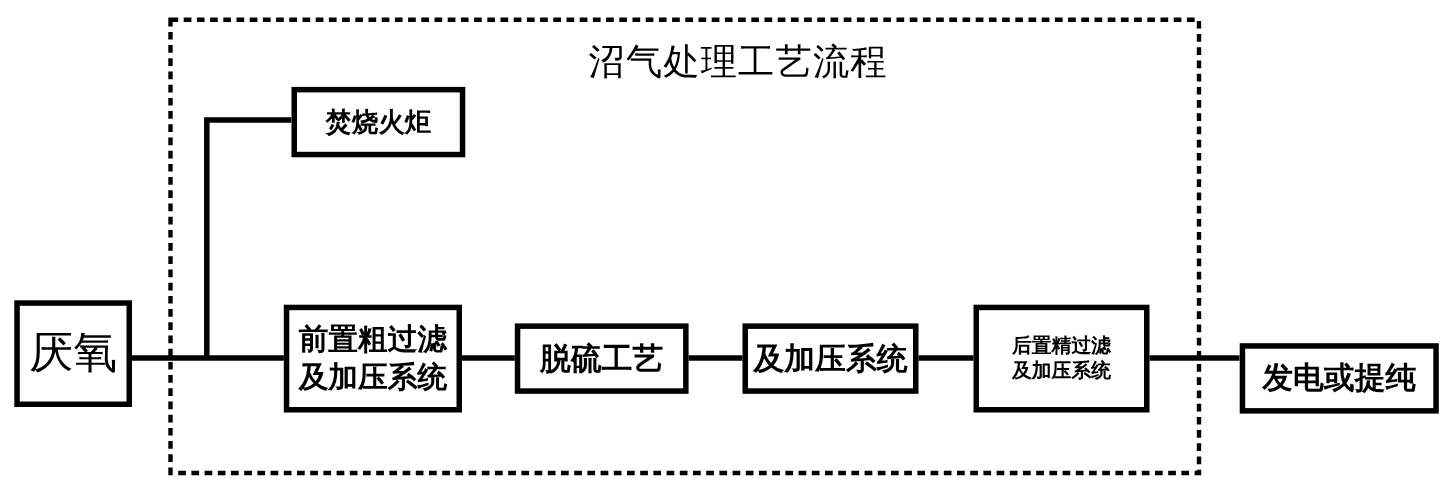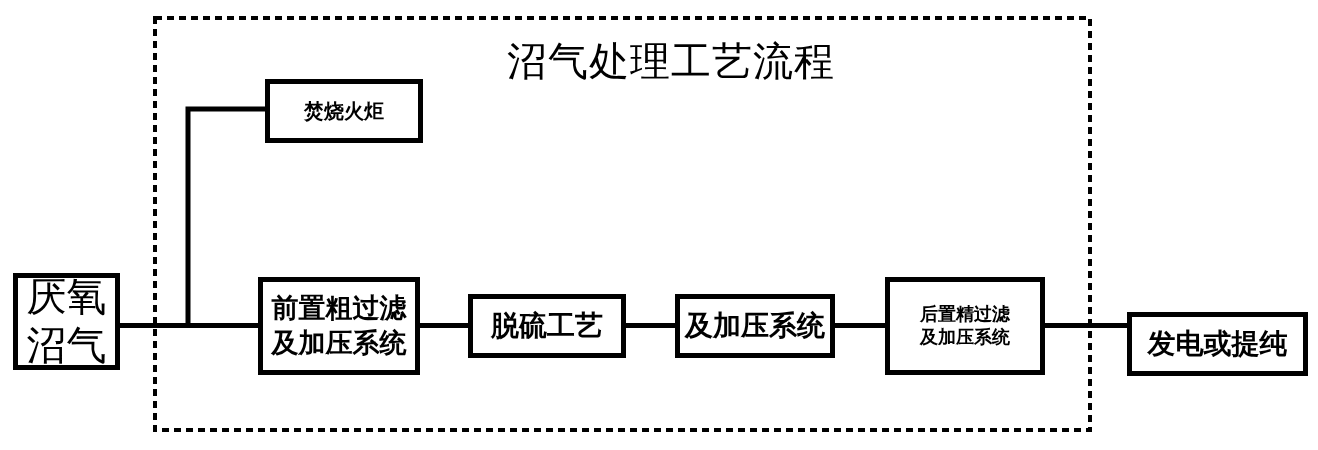--- a/index.html
+++ b/index.html
@@ -21,21 +21,21 @@
     left: 0;
     top: 0;
     z-index: 1;
   }
   .diagram-title {
     position: absolute;
     left: 421px;
     top: 34px;
     width: 500px;
     text-align: center;
-    font-size: 40px;
+    font-size: 33px;
     font-weight: 400;
     letter-spacing: 1px;
     white-space: nowrap;
     z-index: 2;
   }
   .node {
     position: absolute;
     box-sizing: border-box;
     background: #ffffff;
     border: 5px solid #000000;
@@ -49,21 +49,21 @@
     white-space: nowrap;
   }
   .node-source {
     left: 13px; top: 273px; width: 107px; height: 97px;
     font-size: 40px;
     font-weight: 400;
     line-height: 1.22;
   }
   .node-torch {
     left: 265px; top: 79px; width: 158px; height: 64px;
-    font-size: 20px;
+    font-size: 24px;
     font-family: Liberation Serif, serif;
   }
   .node-prefilter {
     left: 258px; top: 277px; width: 162px; height: 98px;
     font-size: 27px;
     line-height: 1.3;
   }
   .node-desulf {
     left: 468px; top: 294px; width: 158px; height: 64px;
     font-size: 28px;
@@ -93,21 +93,20 @@
 
     <line x1="120" y1="325.5" x2="1127" y2="325.5" stroke="#000000" stroke-width="5"></line>
 
     <polyline points="188,325 188,109 265,109" fill="none" stroke="#000000" stroke-width="5"></polyline>
   </svg>
 
   <div class="diagram-title">沼气处理工艺流程</div>
 
   <div class="node node-source">
     <span>厌氧</span>
-    <span>沼气</span>
   </div>
 
   <div class="node node-torch">
     <span>焚烧火炬</span>
   </div>
 
   <div class="node node-prefilter">
     <span>前置粗过滤</span>
     <span>及加压系统</span>
   </div>

